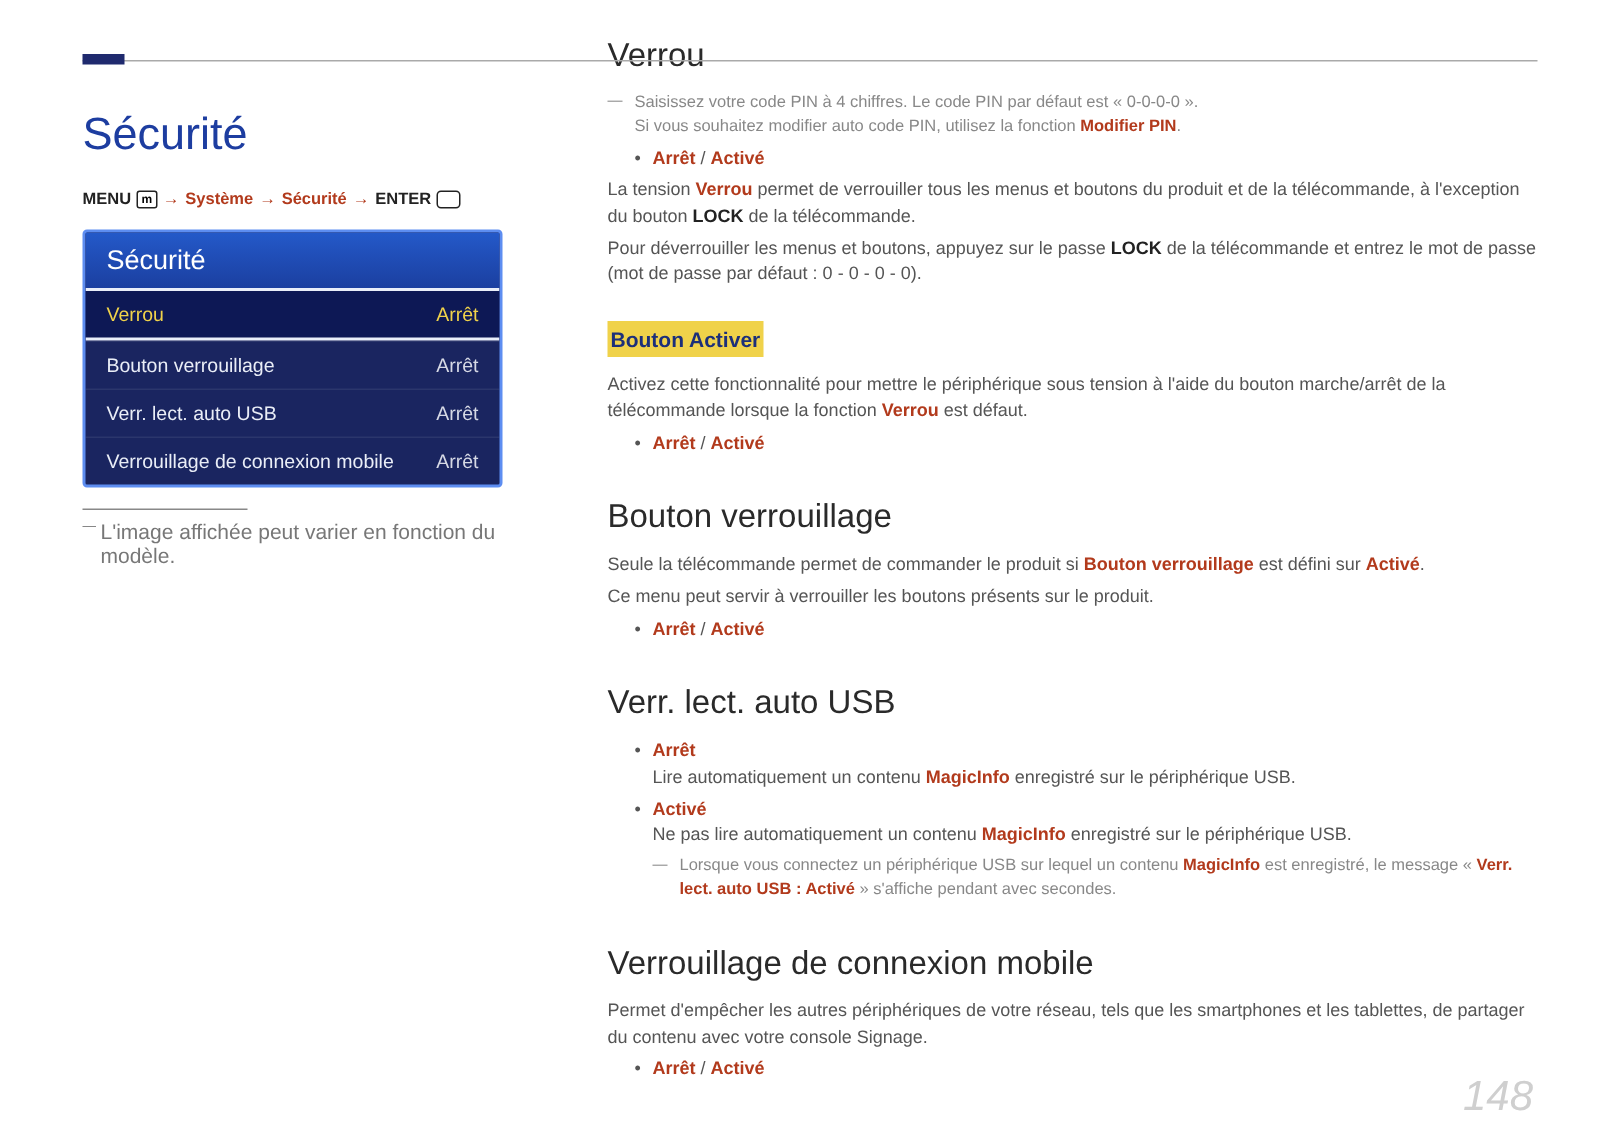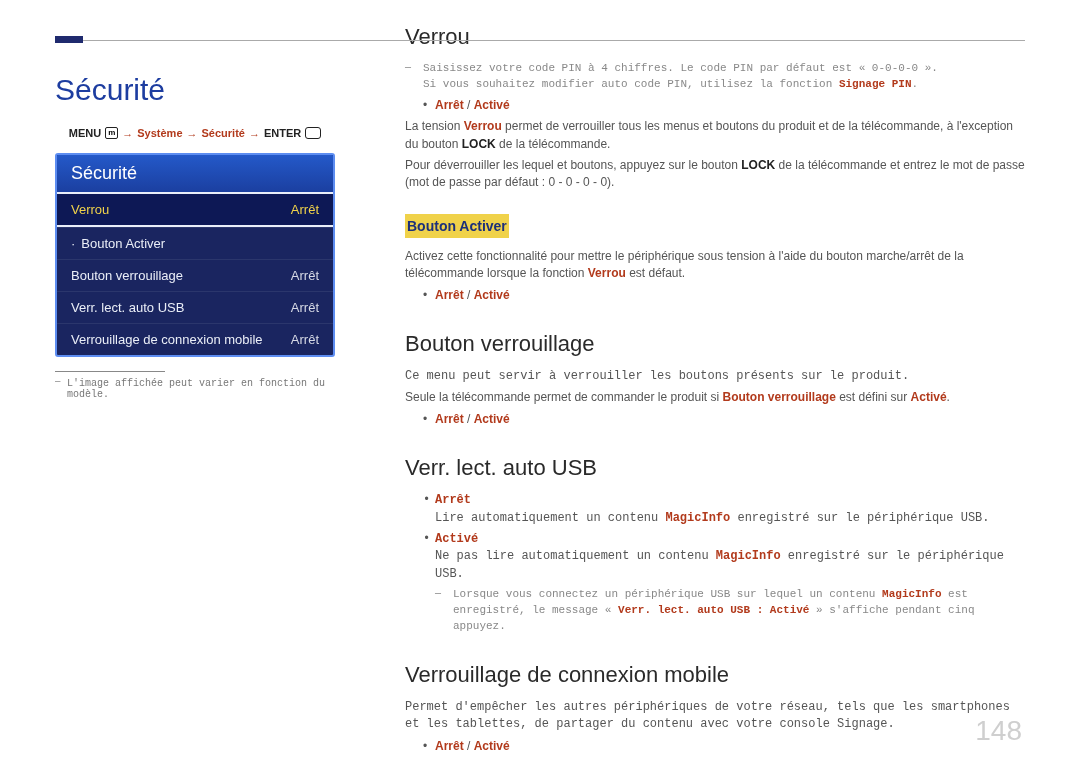--- a/index.html
+++ b/index.html
@@ -4,63 +4,63 @@
 <style>
   * { box-sizing: border-box; margin: 0; padding: 0; }
   body { font-family: Arial, Helvetica, sans-serif; background: #fff; color: #333; width: 1080px; height: 763px; position: relative; }
   .page { padding: 40px 55px 30px 55px; }
   .topbar { border-top: 1px solid #aaa; position: relative; margin-bottom: 15px; }
   .topbar-accent { position: absolute; top: -5px; left: 0; width: 28px; height: 7px; background: #1f2a6e; }
   .two-col { display: flex; gap: 70px; margin-top: 32px; }
   .left { width: 280px; flex: 0 0 280px; }
   .right { flex: 1; font-size: 12px; color: #555; line-height: 1.45; }
   h1.section { font-size: 30px; font-weight: 400; color: #1d3da0; margin-bottom: 20px; }
-  .breadcrumb { font-size: 11px; font-weight: bold; color: #000; margin-bottom: 14px; display: flex; align-items: center; gap: 4px; flex-wrap: wrap; justify-content: center; }
+  .breadcrumb { font-size: 11px; font-weight: bold; color: #000; margin-bottom: 14px; display: flex; align-items: center; gap: 4px; flex-wrap: wrap; }
   .breadcrumb .arrow { color: #b23a1c; font-weight: bold; }
   .breadcrumb .red { color: #b23a1c; }
   .breadcrumb .icon-box { display: inline-block; border: 1px solid #222; border-radius: 2px; font-size: 8px; padding: 0 2px; line-height: 10px; }
   .breadcrumb .icon-enter { display: inline-block; border: 1px solid #222; border-radius: 3px; width: 16px; height: 12px; position: relative; }
 
   
   .menu-panel { border: 2px solid #5d8df1; border-radius: 3px; background: #1a2560; overflow: hidden; }
   .menu-title { background: linear-gradient(#2459c9,#1b3fa0); color: #fff; font-size: 18px; padding: 8px 14px; }
   .menu-row { display: flex; justify-content: space-between; align-items: center; padding: 8px 14px; font-size: 13px; color: #d6d9e5; border-top: 1px solid rgba(255,255,255,0.08); }
   .menu-row.selected { background: #0d1855; color: #f0d24a; border: 2px solid #e9eef9; border-left: none; border-right: none; }
   .menu-row.selected .label { color: #f0d24a; }
   .menu-row.selected .value { color: #f0d24a; }
   .menu-row .label { color: #eaeef7; }
   .menu-row .dot { color: #eaeef7; margin-right: 6px; }
 
   .footnote-line { border: none; border-top: 1px solid #888; margin: 14px 0 6px 0; width: 110px; }
-  .footnote { font-size: 10px; color: #777; position: relative; padding-left: 12px; font-family: Liberation Mono, monospace; }
+  .footnote { font-size: 14px; color: #777; position: relative; padding-left: 12px; }
   .footnote::before { content: "―"; position: absolute; left: 0; top: -1px; font-size: 9px; color: #777; }
 
   
   h2 { font-size: 22px; font-weight: 400; color: #2a2a2a; margin: 0 0 8px 0; }
   .right h2:first-child { margin-top: -52px; }
   .right h2 + .note-dash,
   .right h2 + p,
-  .right h2 + ul { margin-top: 6px; font-family: Liberation Mono, monospace; }
+  .right h2 + ul { margin-top: 6px; }
   .right > * + h2 { margin-top: 24px; }
 
   .hl-label { display: inline-block; background: #f0d24a; color: #1c2f7a; font-weight: bold; font-size: 14px; padding: 2px 2px; margin: 18px 0 6px 0; }
 
   .right p { margin: 4px 0; }
   .right .note-dash { position: relative; padding-left: 18px; font-size: 11px; color: #888; }
   .right .note-dash::before { content: "―"; position: absolute; left: 0; top: 0; font-size: 10px; color: #888; }
 
   ul.bullets { list-style: none; padding-left: 18px; margin: 4px 0; }
   ul.bullets > li { position: relative; padding-left: 12px; margin: 4px 0; }
   ul.bullets > li::before { content: "•"; position: absolute; left: 0; top: 0; color: #555; }
 
   .red-b { color: #b23a1c; font-weight: bold; }
   .black-b { font-weight: bold; color: #222; }
   .slash { color: #555; }
 
-  .page-num { position: absolute; right: 58px; bottom: 16px; font-size: 28px; color: #cfcfcf; font-weight: 300; }
+  .page-num { position: absolute; right: 58px; bottom: 16px; font-size: 28px; color: #cfcfcf; font-weight: 300; font-style: italic; }
 </style>
 </head>
 <body>
 
 <div class="page">
   <div class="topbar">
     <div class="topbar-accent"></div>
   </div>
 
   <div class="two-col">
@@ -81,24 +81,20 @@
       </div>
 
       <div class="menu-panel">
         <div class="menu-title">Sécurité</div>
 
         <div class="menu-row selected">
           <span class="label">Verrou</span>
           <span class="value">Arrêt</span>
         </div>
         <div class="menu-row">
-          <span><span class="dot">·</span><span class="label">Bouton Activer</span></span>
-          <span class="value"></span>
-        </div>
-        <div class="menu-row">
           <span class="label">Bouton verrouillage</span>
           <span class="value">Arrêt</span>
         </div>
         <div class="menu-row">
           <span class="label">Verr. lect. auto USB</span>
           <span class="value">Arrêt</span>
         </div>
         <div class="menu-row">
           <span class="label">Verrouillage de connexion mobile</span>
           <span class="value">Arrêt</span>
@@ -107,52 +103,52 @@
 
       <hr class="footnote-line">
       <div class="footnote">L'image affichée peut varier en fonction du modèle.</div>
     </div>
 
     <div class="right">
 
       <h2>Verrou</h2>
       <div class="note-dash">
         <span>Saisissez votre code PIN à 4 chiffres. Le code PIN par défaut est « 0-0-0-0 ».</span><br>
-        <span>Si vous souhaitez modifier auto code PIN, utilisez la fonction </span><span class="red-b">Signage PIN</span><span>.</span>
+        <span>Si vous souhaitez modifier auto code PIN, utilisez la fonction </span><span class="red-b">Modifier PIN</span><span>.</span>
       </div>
       <ul class="bullets">
         <li><span class="red-b">Arrêt</span><span class="slash"> / </span><span class="red-b">Activé</span></li>
       </ul>
       <p><span>La tension </span><span class="red-b">Verrou</span><span> permet de verrouiller tous les menus et boutons du produit et de la télécommande, à l'exception du bouton </span><span class="black-b">LOCK</span><span> de la télécommande.</span></p>
-      <p><span>Pour déverrouiller les lequel et boutons, appuyez sur le bouton </span><span class="black-b">LOCK</span><span> de la télécommande et entrez le mot de passe (mot de passe par défaut : 0 - 0 - 0 - 0).</span></p>
+      <p><span>Pour déverrouiller les menus et boutons, appuyez sur le passe </span><span class="black-b">LOCK</span><span> de la télécommande et entrez le mot de passe (mot de passe par défaut : 0 - 0 - 0 - 0).</span></p>
 
       <div class="hl-label">Bouton Activer</div>
       <p><span>Activez cette fonctionnalité pour mettre le périphérique sous tension à l'aide du bouton marche/arrêt de la télécommande lorsque la fonction </span><span class="red-b">Verrou</span><span> est défaut.</span></p>
       <ul class="bullets">
         <li><span class="red-b">Arrêt</span><span class="slash"> / </span><span class="red-b">Activé</span></li>
       </ul>
 
       <h2>Bouton verrouillage</h2>
+      <p><span>Seule la télécommande permet de commander le produit si </span><span class="red-b">Bouton verrouillage</span><span> est défini sur </span><span class="red-b">Activé</span><span>.</span></p>
       <p>Ce menu peut servir à verrouiller les boutons présents sur le produit.</p>
-      <p><span>Seule la télécommande permet de commander le produit si </span><span class="red-b">Bouton verrouillage</span><span> est défini sur </span><span class="red-b">Activé</span><span>.</span></p>
       <ul class="bullets">
         <li><span class="red-b">Arrêt</span><span class="slash"> / </span><span class="red-b">Activé</span></li>
       </ul>
 
       <h2>Verr. lect. auto USB</h2>
       <ul class="bullets">
         <li>
           <span class="red-b">Arrêt</span><br>
           <span>Lire automatiquement un contenu </span><span class="red-b">MagicInfo</span><span> enregistré sur le périphérique USB.</span>
         </li>
         <li>
           <span class="red-b">Activé</span><br>
           <span>Ne pas lire automatiquement un contenu </span><span class="red-b">MagicInfo</span><span> enregistré sur le périphérique USB.</span>
           <div class="note-dash" style="color:#888; margin-top:4px;">
-            <span>Lorsque vous connectez un périphérique USB sur lequel un contenu </span><span class="red-b">MagicInfo</span><span> est enregistré, le message « </span><span class="red-b">Verr. lect. auto USB : Activé</span><span> » s'affiche pendant cinq appuyez.</span>
+            <span>Lorsque vous connectez un périphérique USB sur lequel un contenu </span><span class="red-b">MagicInfo</span><span> est enregistré, le message « </span><span class="red-b">Verr. lect. auto USB : Activé</span><span> » s'affiche pendant avec secondes.</span>
           </div>
         </li>
       </ul>
 
       <h2>Verrouillage de connexion mobile</h2>
       <p>Permet d'empêcher les autres périphériques de votre réseau, tels que les smartphones et les tablettes, de partager du contenu avec votre console Signage.</p>
       <ul class="bullets">
         <li><span class="red-b">Arrêt</span><span class="slash"> / </span><span class="red-b">Activé</span></li>
       </ul>
 

